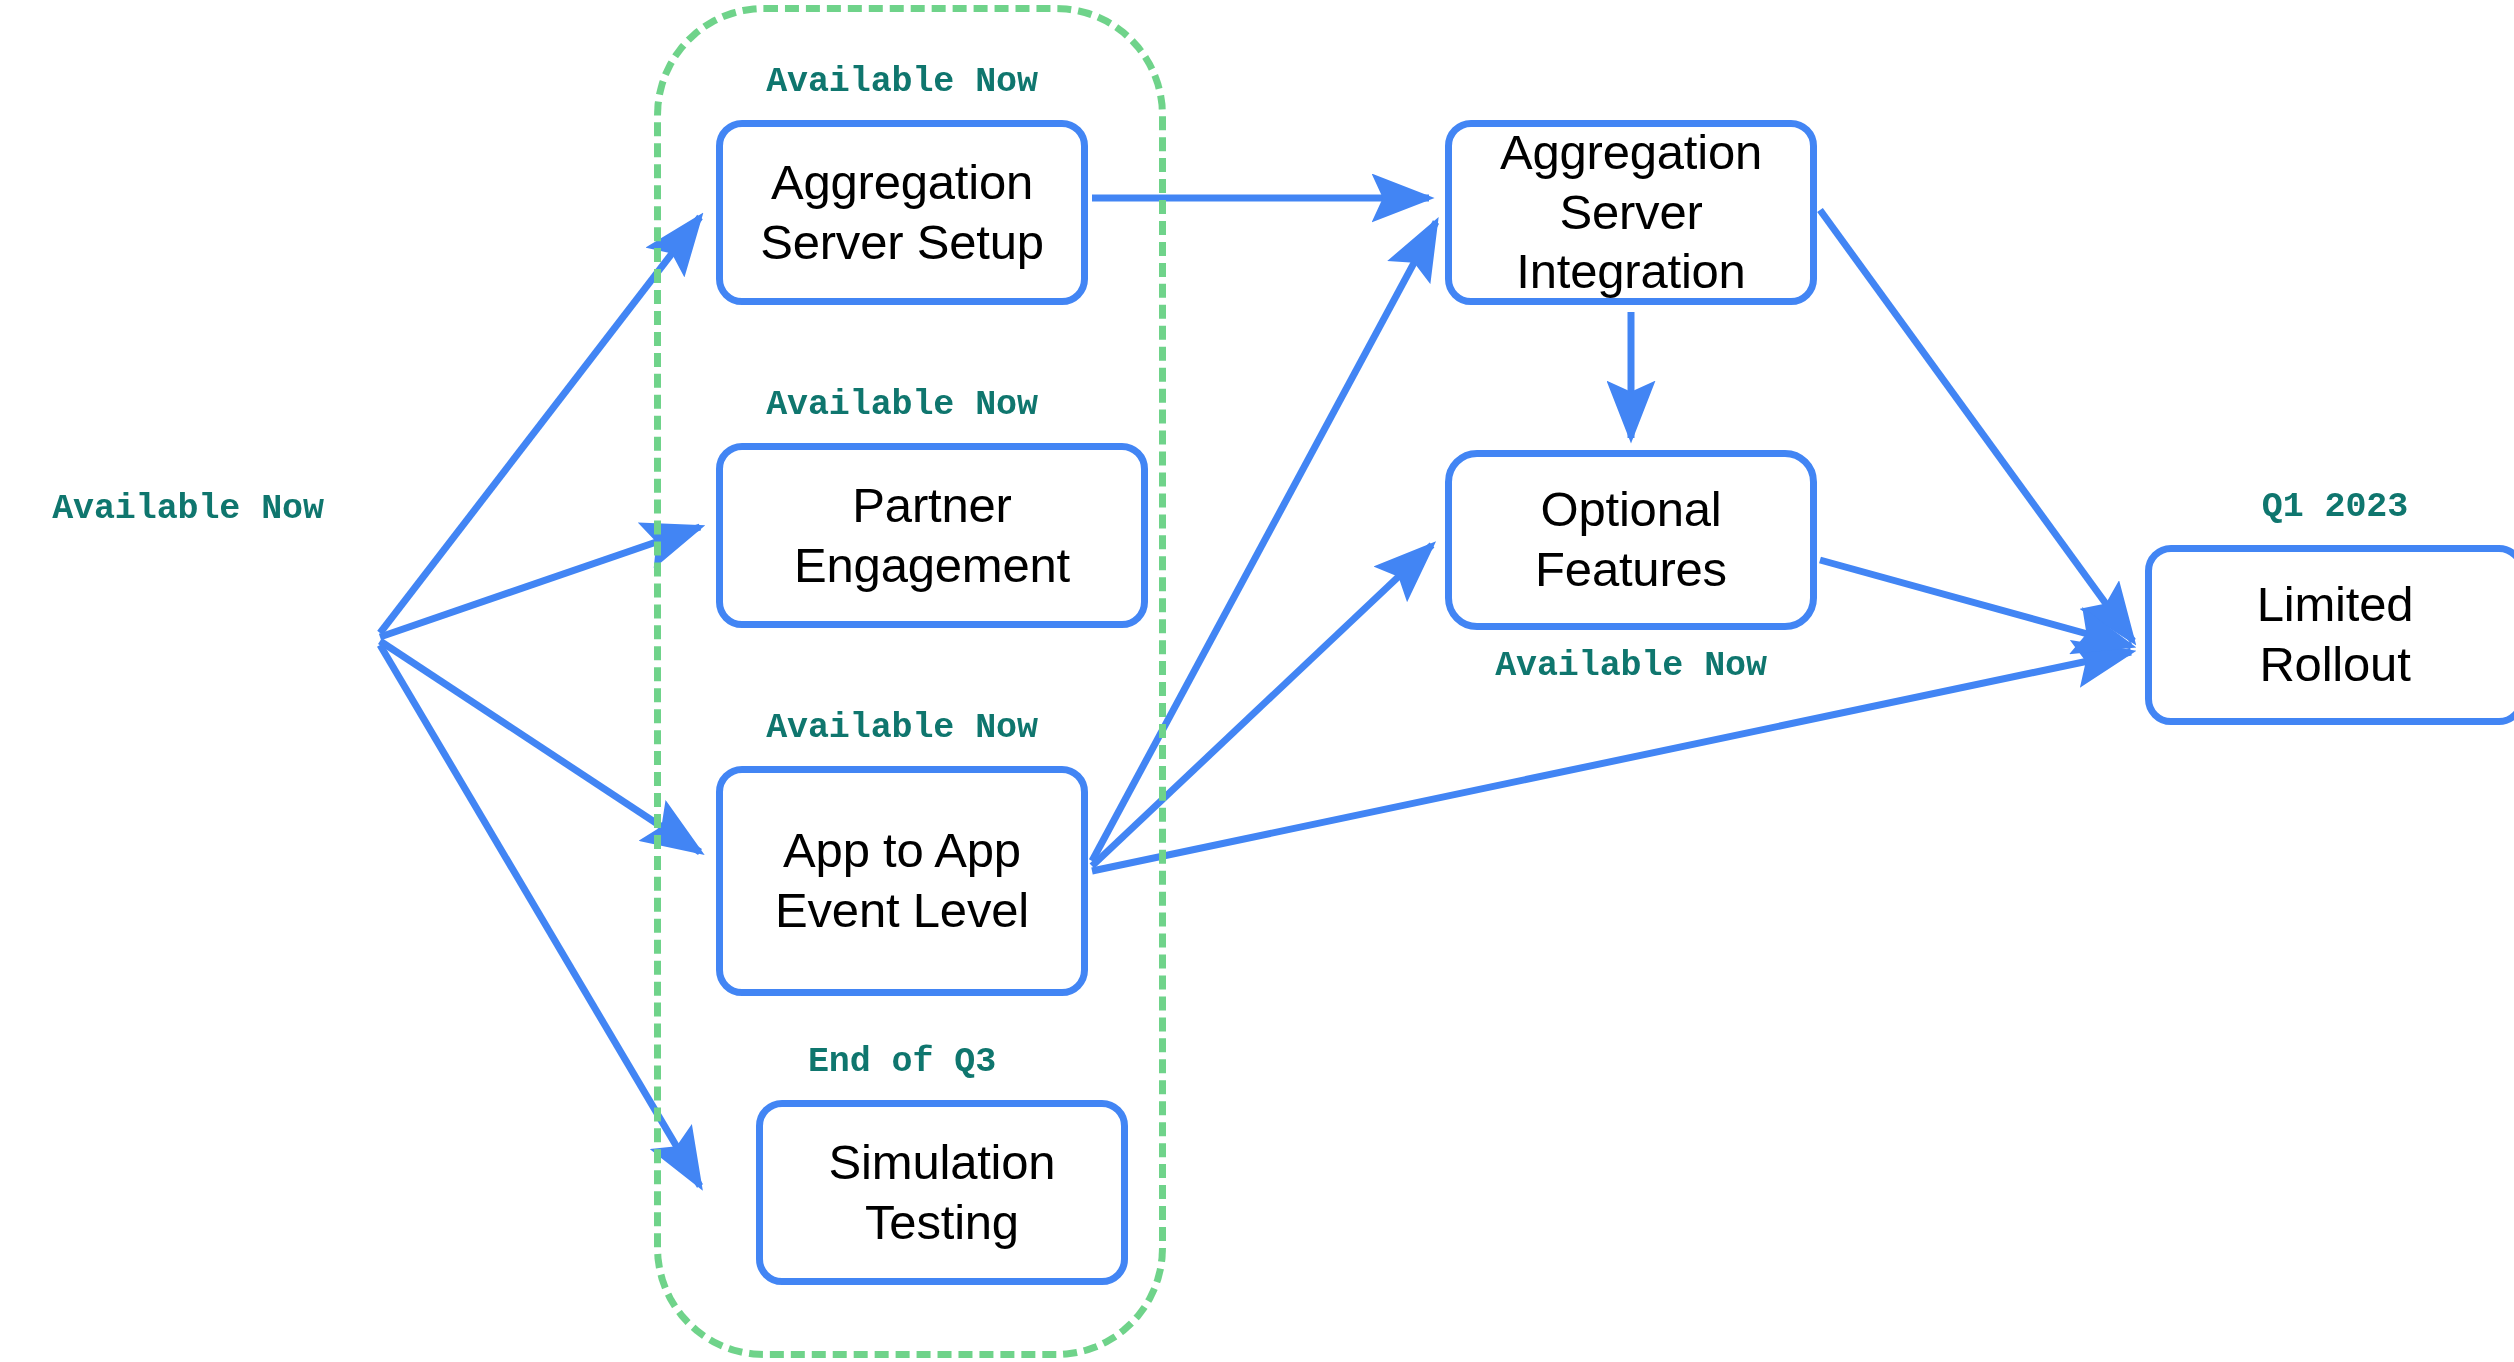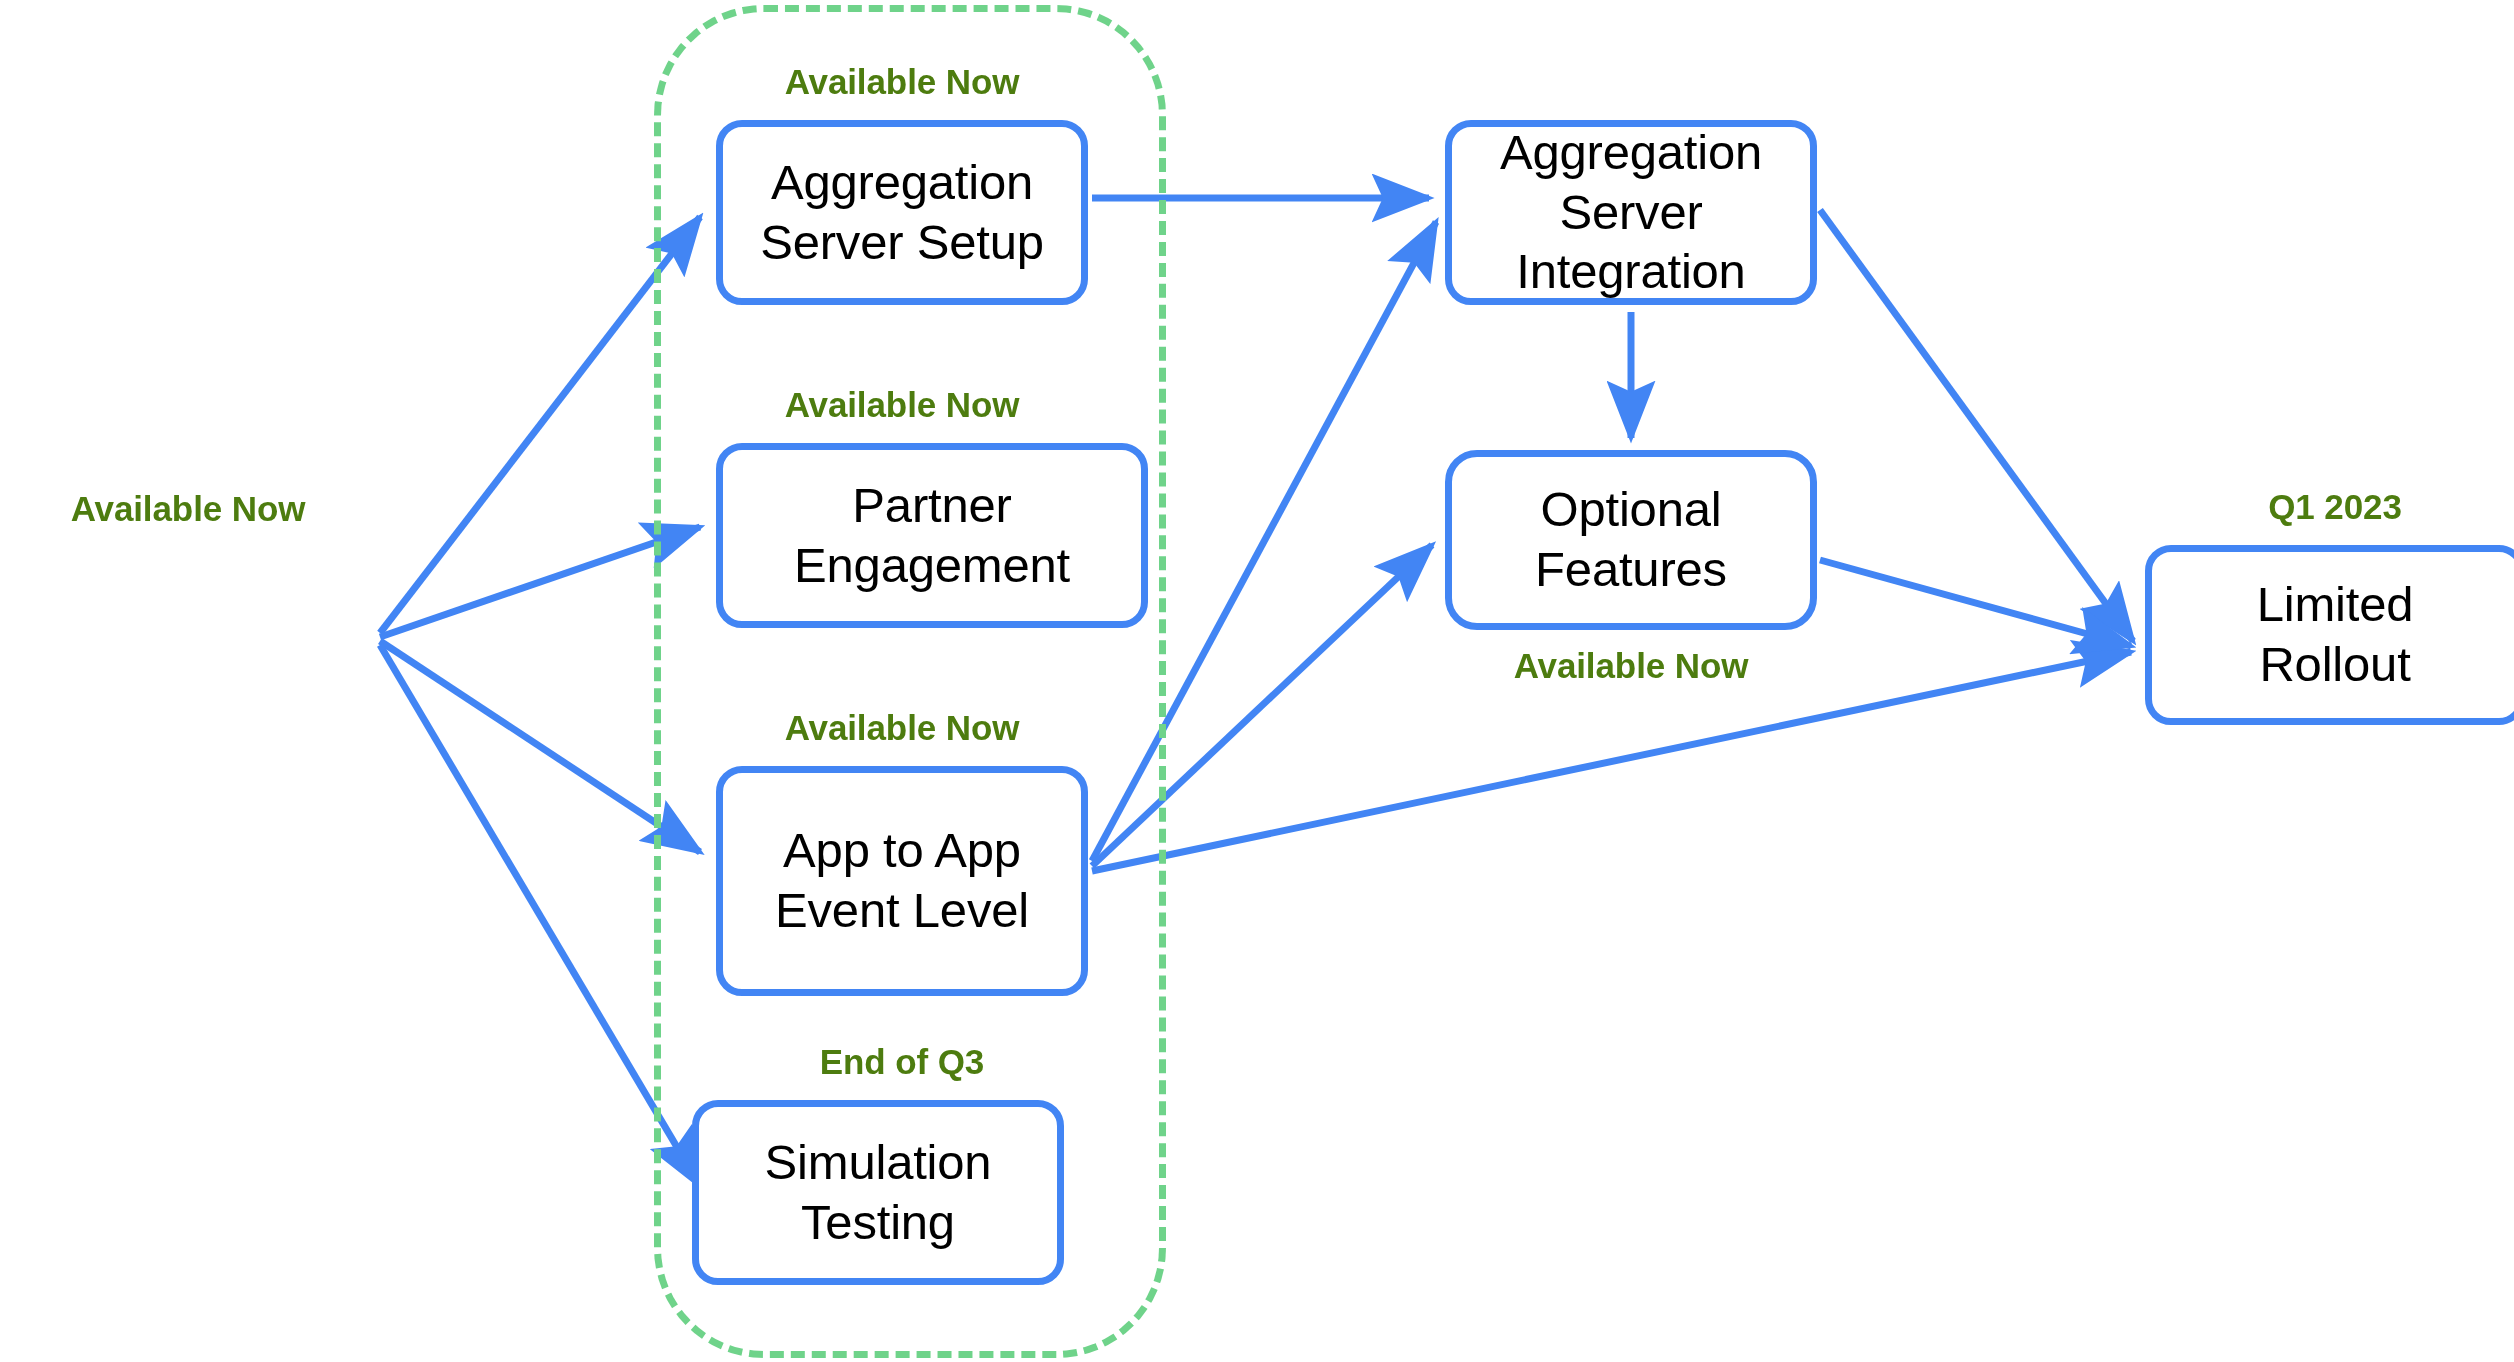--- a/index.html
+++ b/index.html
@@ -42,27 +42,28 @@
     letter-spacing: -0.2px;
     z-index: 3;
   }
   .node-label {
     display: block;
     padding: 0 14px;
     white-space: pre-line;
   }
   .timing {
     position: absolute;
-    color: #4d7c0f;
+    color: #0f766e;
     font-size: 35px;
     font-weight: 700;
     letter-spacing: -0.1px;
     text-align: center;
     white-space: nowrap;
     z-index: 4;
+    font-family: Liberation Mono, monospace;
   }
   #group-box {
     position: absolute;
     box-sizing: border-box;
     border: 7px dashed #6FD38A;
     border-radius: 110px;
     background: transparent;
     z-index: 1;
   }
 </style>
@@ -107,21 +108,21 @@
 Server Setup</span>
   </div>
   <div class="node" style="left: 716px; top: 443px; width: 432px; height: 185px;">
     <span class="node-label">Partner
 Engagement</span>
   </div>
   <div class="node" style="left: 716px; top: 766px; width: 372px; height: 230px;">
     <span class="node-label">App to App
 Event Level</span>
   </div>
-  <div class="node" style="left: 692px; top: 1100px; width: 372px; height: 185px;">
+  <div class="node" style="left: 756px; top: 1100px; width: 372px; height: 185px;">
     <span class="node-label">Simulation
 Testing</span>
   </div>
   <div class="node" style="left: 1445px; top: 120px; width: 372px; height: 185px;">
     <span class="node-label">Aggregation
 Server
 Integration</span>
   </div>
   <div class="node" style="left: 1445px; top: 450px; width: 372px; height: 180px; border-radius: 32px;">
     <span class="node-label">Optional

